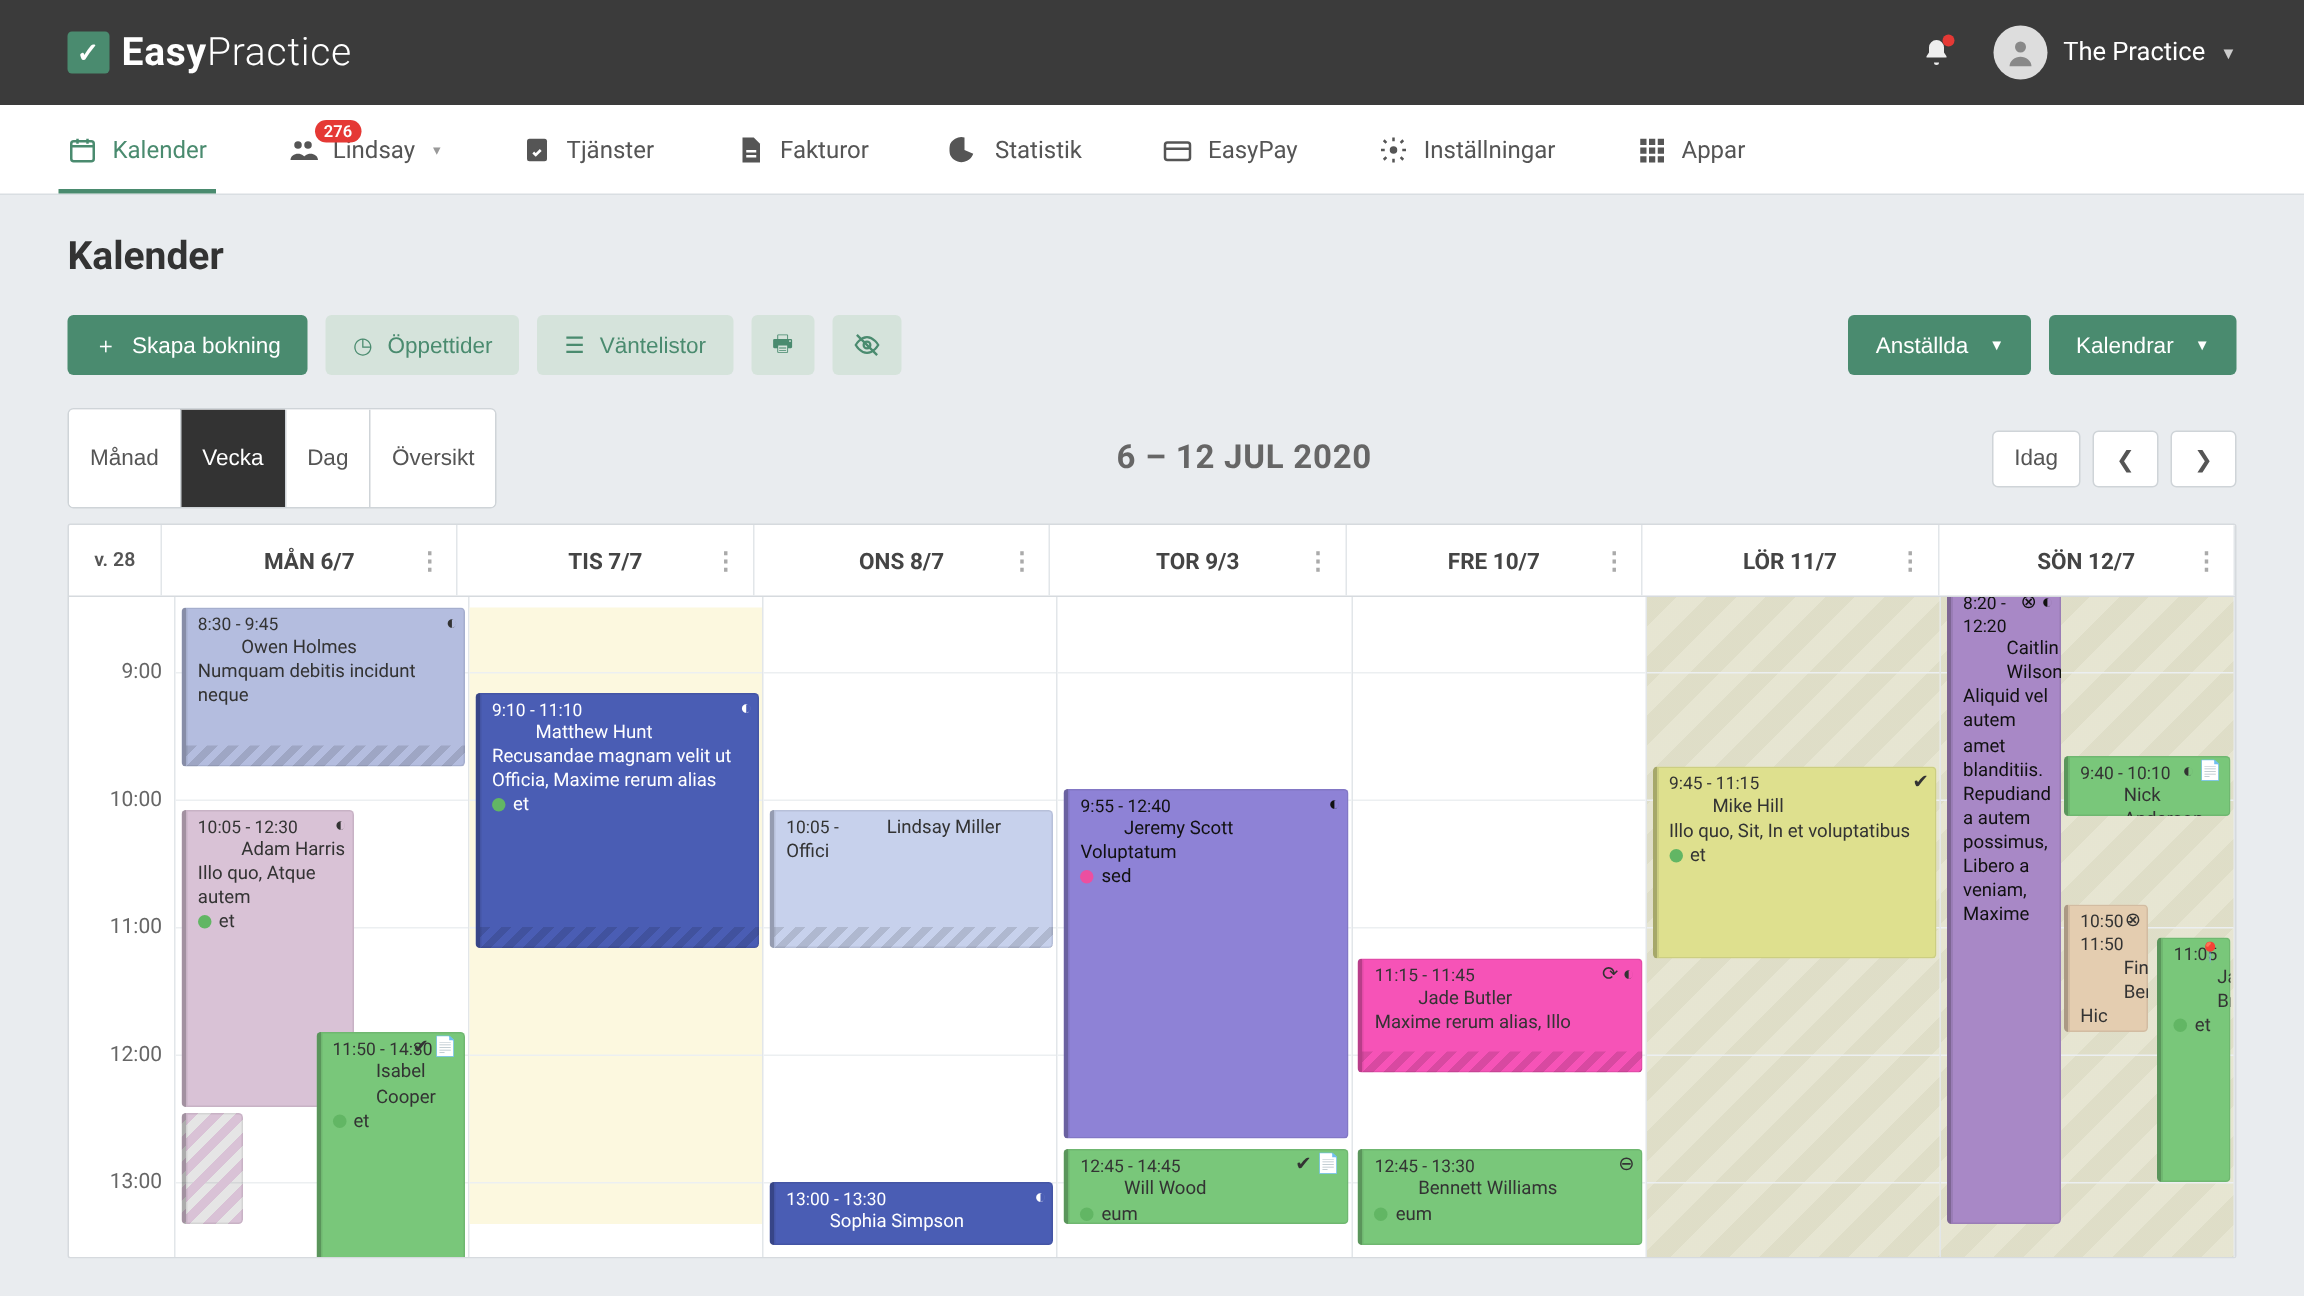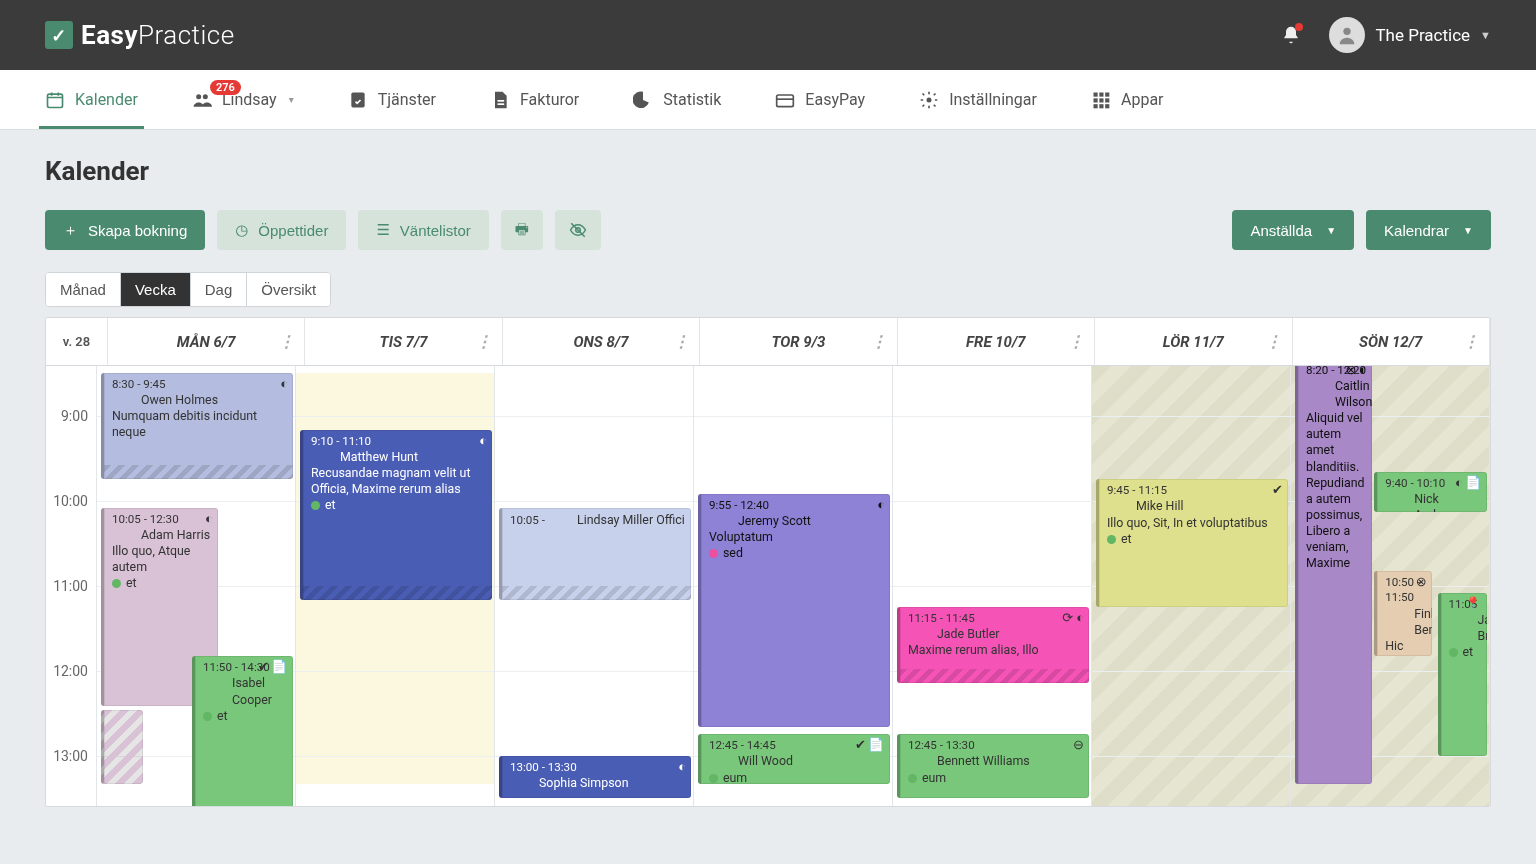--- a/index.html
+++ b/index.html
@@ -38,35 +38,35 @@
   .toolbar { display:flex; align-items:center; gap:12px; margin-bottom:22px; }
   .btn { height:40px; border-radius:4px; display:inline-flex; align-items:center; gap:10px; padding:0 18px; font-size:15px; cursor:pointer; border:0; }
   .btn-primary { background:#4a8b6f; color:#fff; }
   .btn-soft { background:#d5e3db; color:#4a8b6f; }
   .btn-icon-only { padding:0 14px; }
   .spacer { flex:1; }
   .btn .caret { color:inherit; font-size:10px; margin-left:4px; }
 
   .cal-controls { display:flex; align-items:center; margin-bottom:10px; }
   .seg { display:flex; border:1px solid #cfd4d8; border-radius:4px; overflow:hidden; background:#fff; }
-  .seg button { background:#fff; border:0; padding:8px 14px; font-size:15px; color:#555; cursor:pointer; }
+  .seg button { background:#fff; border:0; padding:24px 14px; font-size:15px; color:#555; cursor:pointer; }
   .seg button + button { border-left:1px solid #cfd4d8; }
   .seg button.active { background:#333; color:#fff; }
   .range-title { flex:1; text-align:center; font-size:22px; font-weight:700; color:#666; letter-spacing:0.5px; }
   .nav-btns { display:flex; gap:8px; }
   .nav-btns button { border:1px solid #cfd4d8; background:#fff; height:38px; min-width:44px; border-radius:4px; color:#555; font-size:15px; cursor:pointer; }
 
   
   .calendar { border:1px solid #d6dade; background:#fff; border-radius:2px; display:flex; flex-direction:column; height:490px; overflow:hidden; }
   .cal-header { display:flex; border-bottom:1px solid #d6dade; background:#fff; height:48px; }
   .time-col-head { width:62px; display:flex; align-items:center; justify-content:center; font-size:13px; font-weight:600; color:#555; border-right:1px solid #e2e6e9; }
-  .day-head { flex:1; display:flex; align-items:center; justify-content:center; font-weight:700; color:#444; font-size:15px; border-right:1px solid #e2e6e9; position:relative;font-style:italic; }
+  .day-head { flex:1; display:flex; align-items:center; justify-content:center; font-weight:700; color:#444; font-size:15px; border-right:1px solid #e2e6e9; position:relative; }
   .day-head .dots { position:absolute; right:10px; color:#aaa; font-size:16px; cursor:pointer; }
   .cal-body { flex:1; display:flex; position:relative; overflow:hidden; }
-  .time-col { width:51px; border-right:1px solid #e2e6e9; position:relative; }
+  .time-col { width:71px; border-right:1px solid #e2e6e9; position:relative; }
   .time-label { position:absolute; right:8px; font-size:14px; color:#666; transform:translateY(-50%); }
   .days { flex:1; display:flex; position:relative; }
   .day-col { flex:1; border-right:1px solid #e2e6e9; position:relative; }
   .hour-line { position:absolute; left:0; right:0; border-top:1px solid #eceff1; }
   .weekend-stripe { position:absolute; inset:0; background:repeating-linear-gradient(135deg,#c4c29a 0 14px,#d2d0ad 14px 28px); opacity:0.55; }
 
   
   .event { position:absolute; border-radius:3px; padding:4px 6px 4px 8px; font-size:12.4px; line-height:1.3; overflow:hidden; cursor:pointer; border-left:3px solid rgba(0,0,0,0.25); box-shadow:inset 0 0 0 1px rgba(0,0,0,0.08); }
   .event .etime { font-size:11.6px; }
   .event .ename { font-weight:400;margin-left:29px; }
@@ -231,20 +231,26 @@
     </button>
   </div>
 
   <div class="cal-controls">
     <div class="seg">
       <button>Månad</button>
       <button class="active">Vecka</button>
       <button>Dag</button>
       <button>Översikt</button>
     </div>
+    <div class="range-title">6 – 12 JUL 2020</div>
+    <div class="nav-btns">
+      <button style="padding:0 14px">Idag</button>
+      <button><span>❮</span></button>
+      <button><span>❯</span></button>
+    </div>
   </div>
 
   <div class="calendar">
     <div class="cal-header">
       <div class="time-col-head">v. 28</div>
       <div id="day-heads" style="display:flex;flex:1">
           <div class="day-head">
             <span>MÅN 6/7</span>
             <span class="dots">⋮</span>
           </div>

